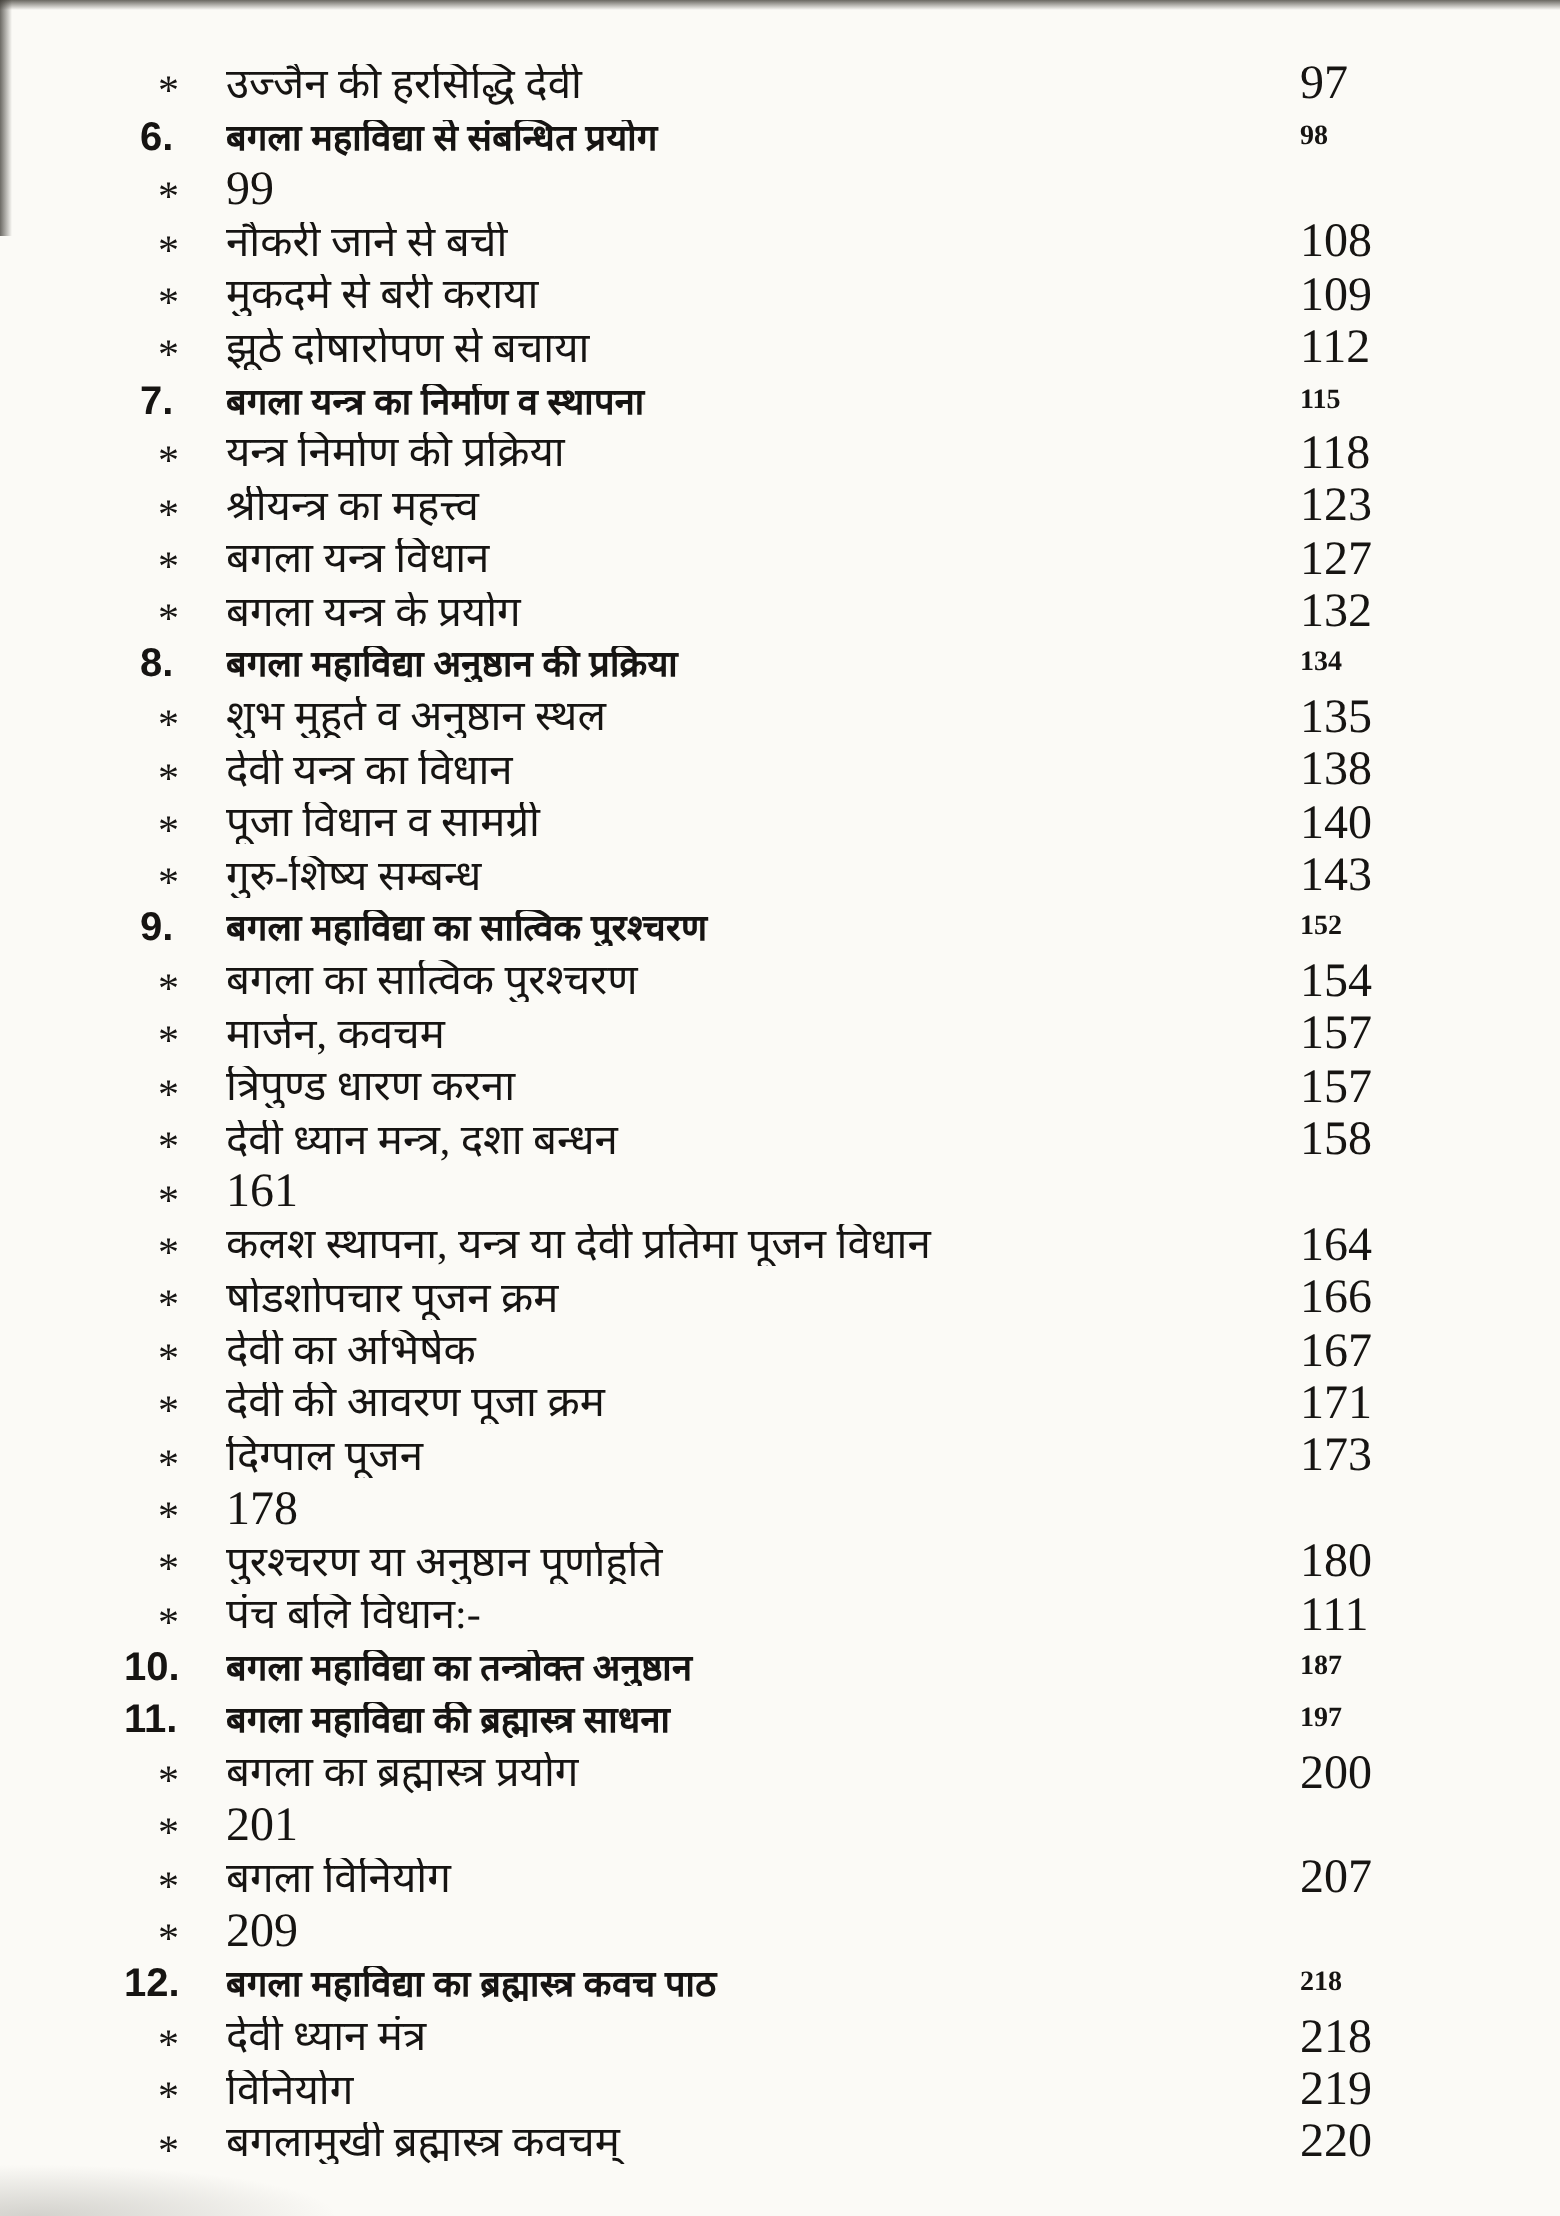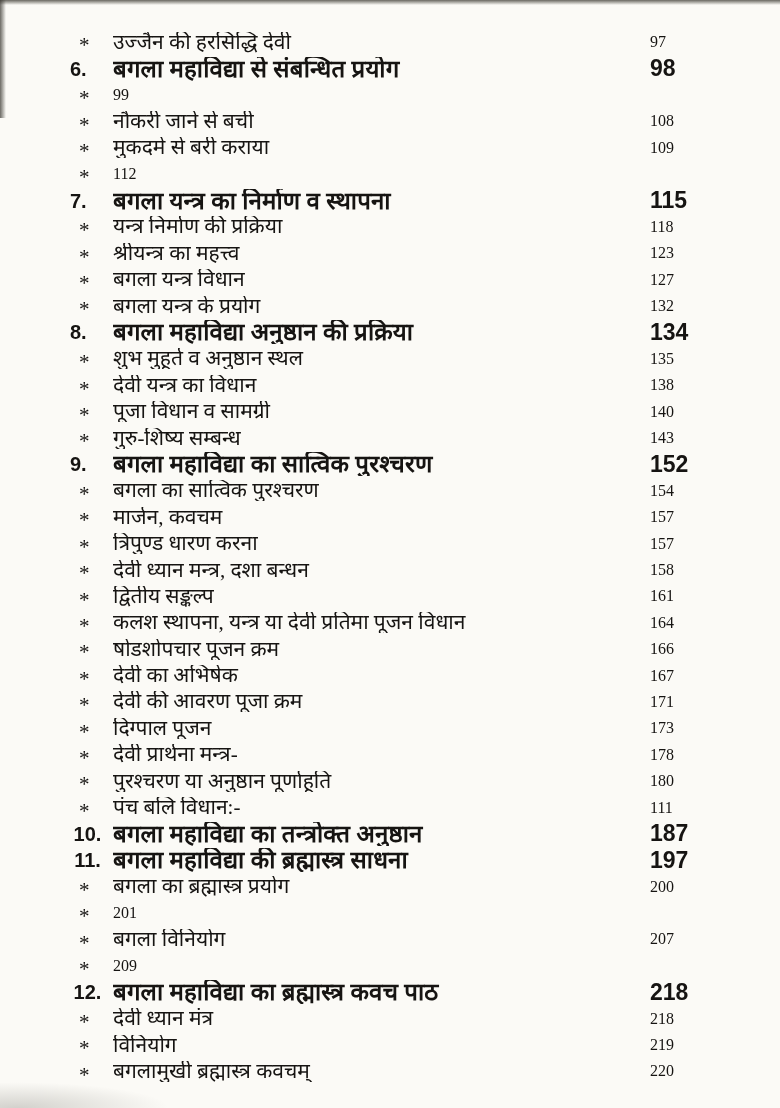--- a/index.html
+++ b/index.html
@@ -61,47 +61,47 @@
   }
   .row.star .marker {
     padding-left: 17px;
     font-size: 21px;
   }
   .row.star .marker .glyph {
     position: relative;
     top: 0.18em;
   }
   .row.num1 .marker { padding-left: 8px; }
-  .row.num2 .marker { padding-left: 0; text-align: center; }
+  .row.num2 .marker { padding-left: 0; }
   .row.chapter .marker {
     font-family: "Liberation Sans", "DejaVu Sans", sans-serif;
     font-weight: 700;
     font-size: 20px;
   }
   .title {
     flex: 1 1 auto;
     font-size: 21px;
     overflow: hidden;
     font-family: Liberation Serif, serif;
   }
   .row.chapter .title {
     font-weight: 700;
-    font-size: 24px;
+    font-size: 18px;
     letter-spacing: 0.2px;
   }
   .page {
     flex: 0 0 auto;
     width: 130px;
-    font-size: 16px;
+    font-size: 24px;
     text-align: left;
   }
   .row.chapter .page {
-    font-family: Liberation Sans, sans-serif;
+    font-family: Liberation Serif, serif;
     font-weight: 700;
-    font-size: 23px;
+    font-size: 14px;
   }
 </style>
 </head>
 <body>
 
 <div class="scan-edge-top"></div>
 <div class="scan-edge-left"></div>
 <div class="scan-smudge-bottom"></div>
 
 <div class="toc" id="toc-list">
@@ -129,20 +129,21 @@
   </div>
 
   <div class="row star">
     <span class="marker"><span class="glyph">*</span></span>
     <span class="title">मुकदमे से बरी कराया</span>
     <span class="page">109</span>
   </div>
 
   <div class="row star">
     <span class="marker"><span class="glyph">*</span></span>
+    <span class="title">झूठे दोषारोपण से बचाया</span>
     <span class="page">112</span>
   </div>
 
   <div class="row chapter num1">
     <span class="marker"><span class="glyph">7.</span></span>
     <span class="title">बगला यन्त्र का निर्माण व स्थापना</span>
     <span class="page">115</span>
   </div>
 
   <div class="row star">
@@ -224,21 +225,20 @@
   </div>
 
   <div class="row star">
     <span class="marker"><span class="glyph">*</span></span>
     <span class="title">देवी ध्यान मन्त्र, दशा बन्धन</span>
     <span class="page">158</span>
   </div>
 
   <div class="row star">
     <span class="marker"><span class="glyph">*</span></span>
-    <span class="title">द्वितीय सङ्कल्प</span>
     <span class="page">161</span>
   </div>
 
   <div class="row star">
     <span class="marker"><span class="glyph">*</span></span>
     <span class="title">कलश स्थापना, यन्त्र या देवी प्रतिमा पूजन विधान</span>
     <span class="page">164</span>
   </div>
 
   <div class="row star">
@@ -260,21 +260,20 @@
   </div>
 
   <div class="row star">
     <span class="marker"><span class="glyph">*</span></span>
     <span class="title">दिग्पाल पूजन</span>
     <span class="page">173</span>
   </div>
 
   <div class="row star">
     <span class="marker"><span class="glyph">*</span></span>
-    <span class="title">देवी प्रार्थना मन्त्र-</span>
     <span class="page">178</span>
   </div>
 
   <div class="row star">
     <span class="marker"><span class="glyph">*</span></span>
     <span class="title">पुरश्चरण या अनुष्ठान पूर्णाहूति</span>
     <span class="page">180</span>
   </div>
 
   <div class="row star">

